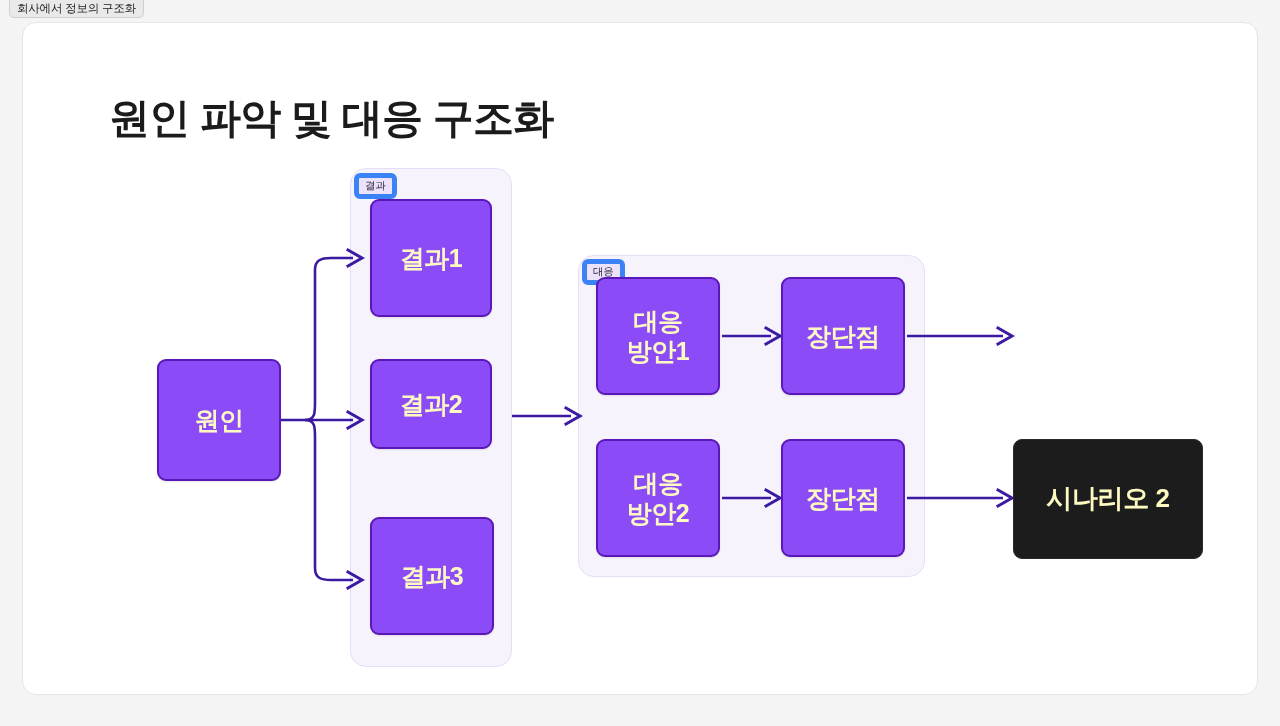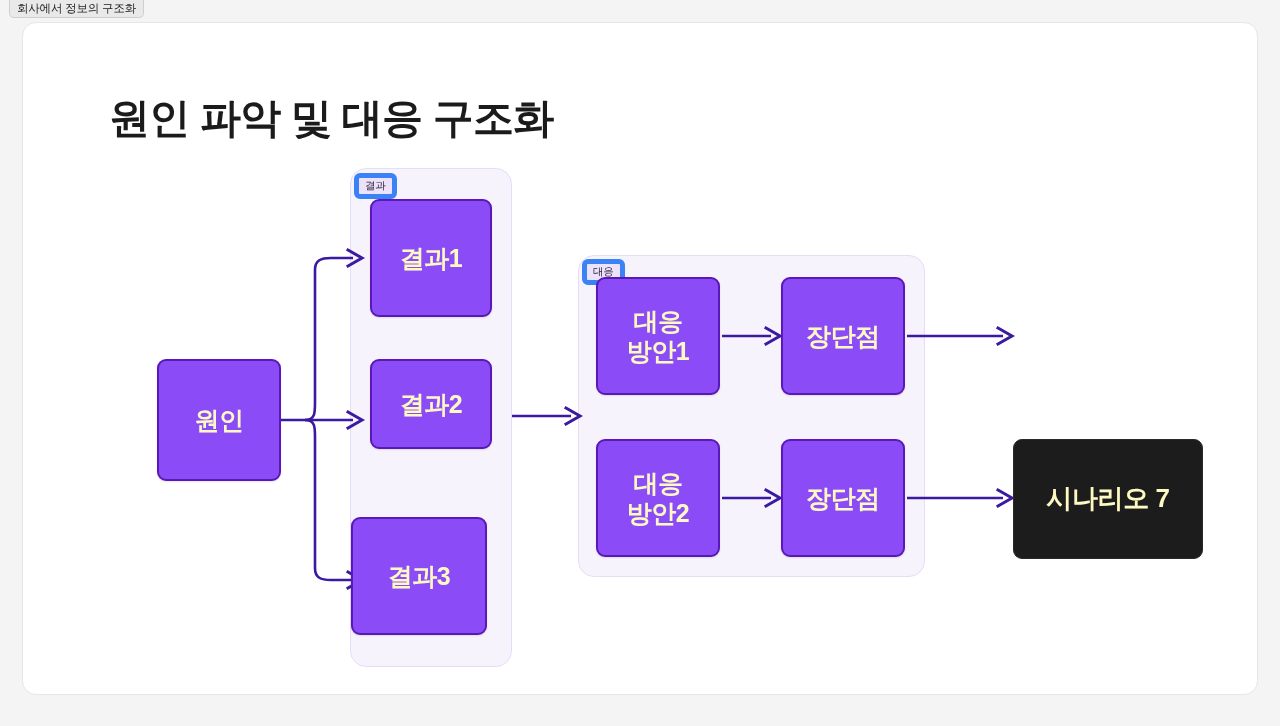--- a/index.html
+++ b/index.html
@@ -112,21 +112,21 @@
     background: #1c1c1c;
     border: 1px solid #2a2a2a;
     border-radius: 9px;
     font-size: 26px;
   }
   .node .lines { line-height: 1.22; }
 
   #node-cause      { left: 98px;  top: 336px; width: 124px; height: 122px; margin-left: 36px; }
   #node-result-1   { left: 347px; top: 176px; width: 122px; height: 118px; }
   #node-result-2   { left: 347px; top: 336px; width: 122px; height: 90px; }
-  #node-result-3   { left: 328px; top: 494px; width: 136px; height: 118px; align-items: center; }
+  #node-result-3   { left: 347px; top: 494px; width: 124px; height: 118px; align-items: center; }
   #node-plan-1     { left: 573px; top: 254px; width: 124px; height: 118px; }
   #node-plan-2     { left: 573px; top: 416px; width: 124px; height: 118px; }
   #node-pros-1     { left: 758px; top: 254px; width: 124px; height: 118px; }
   #node-pros-2     { left: 758px; top: 416px; width: 124px; height: 118px; }
   #node-scenario-1 { left: 990px; top: 252px; width: 190px; height: 120px; }
   #node-scenario-2 { left: 990px; top: 416px; width: 190px; height: 120px; }
 
   
   #edges {
     position: absolute;
@@ -228,17 +228,17 @@
     <div class="node purple" id="node-pros-1">
       <span class="lines">장단점</span>
     </div>
 
     <div class="node purple" id="node-pros-2">
       <span class="lines">장단점</span>
     </div>
 
 
     <div class="node dark" id="node-scenario-2">
-      <span class="lines">시나리오 7</span>
+      <span class="lines">시나리오 2</span>
     </div>
 
   </div>
 </div>
 
 </body></html>

